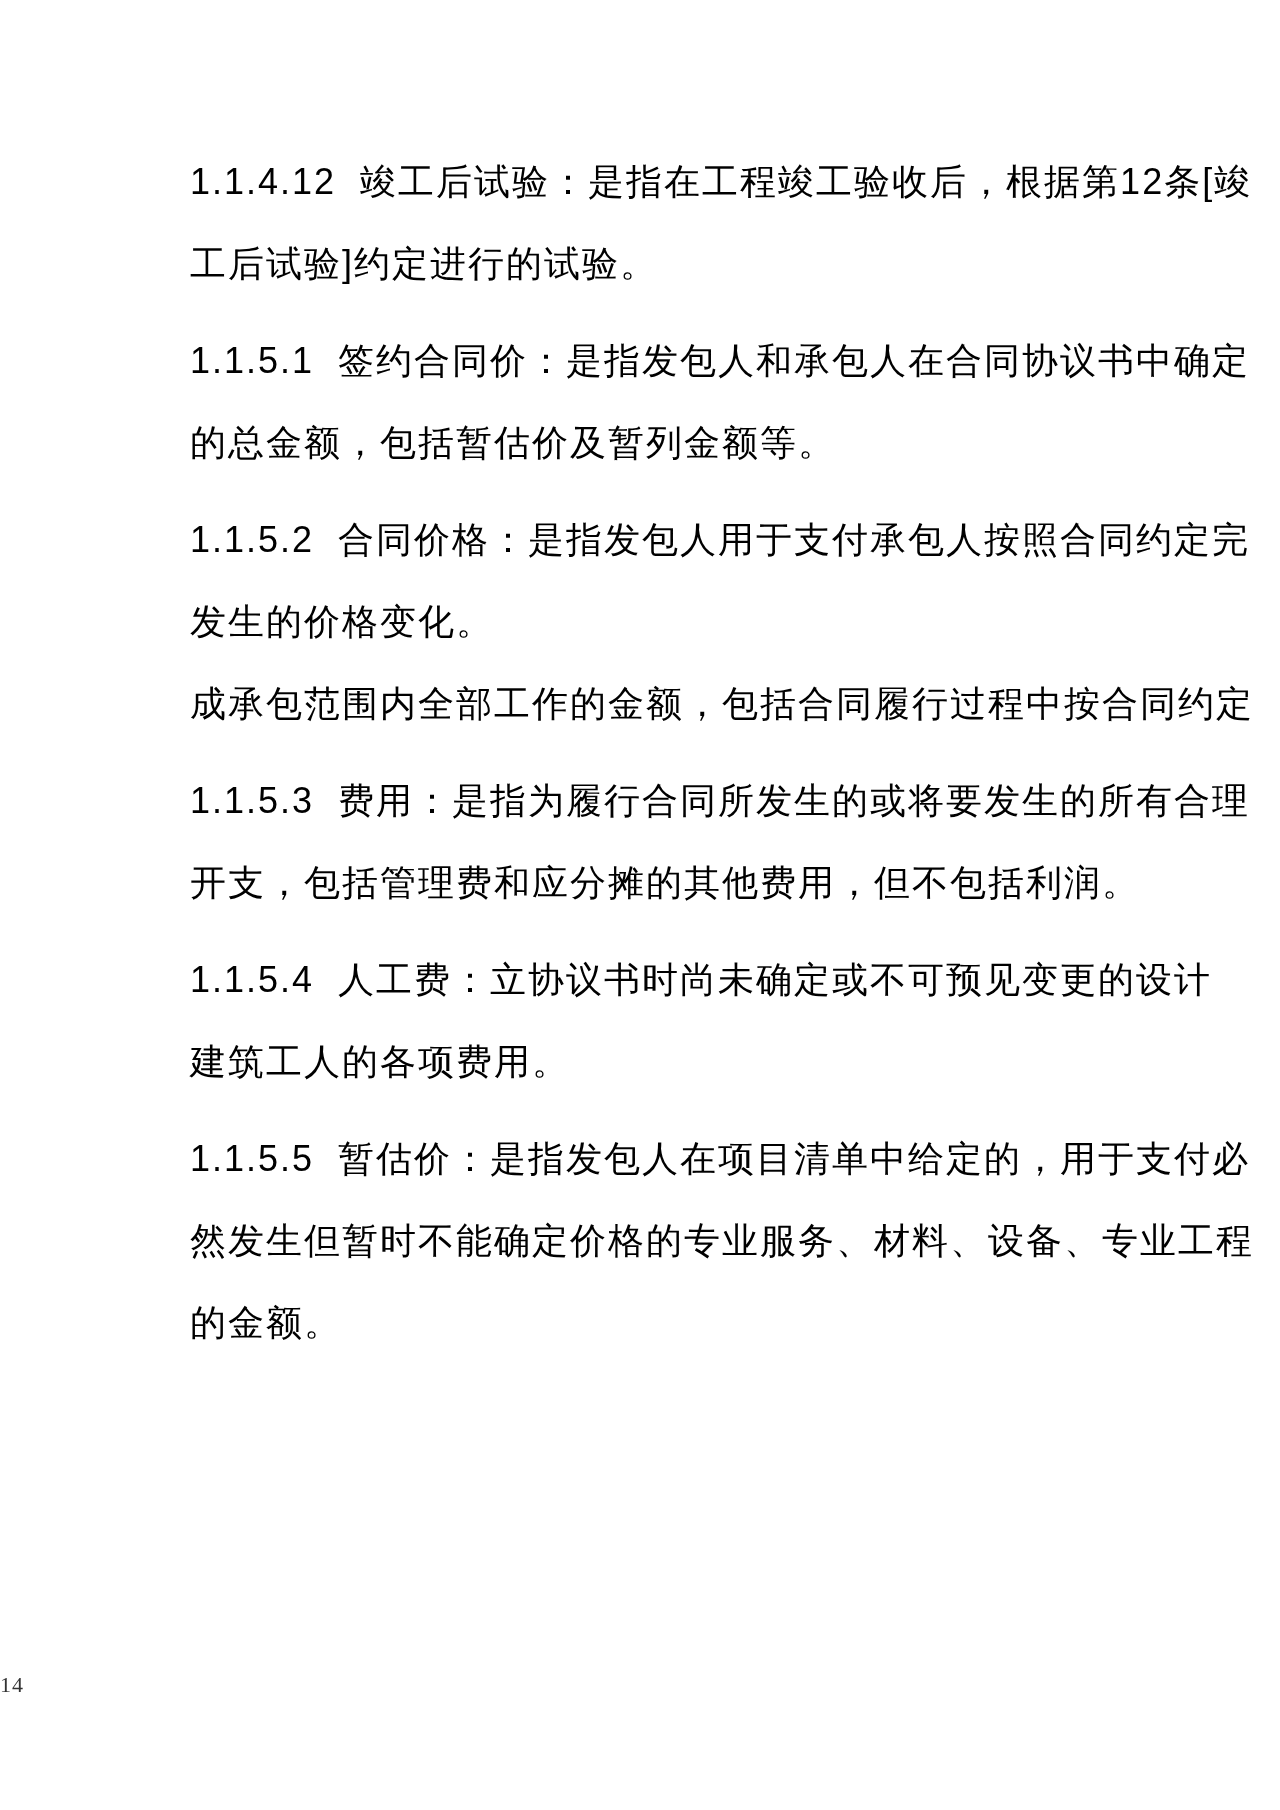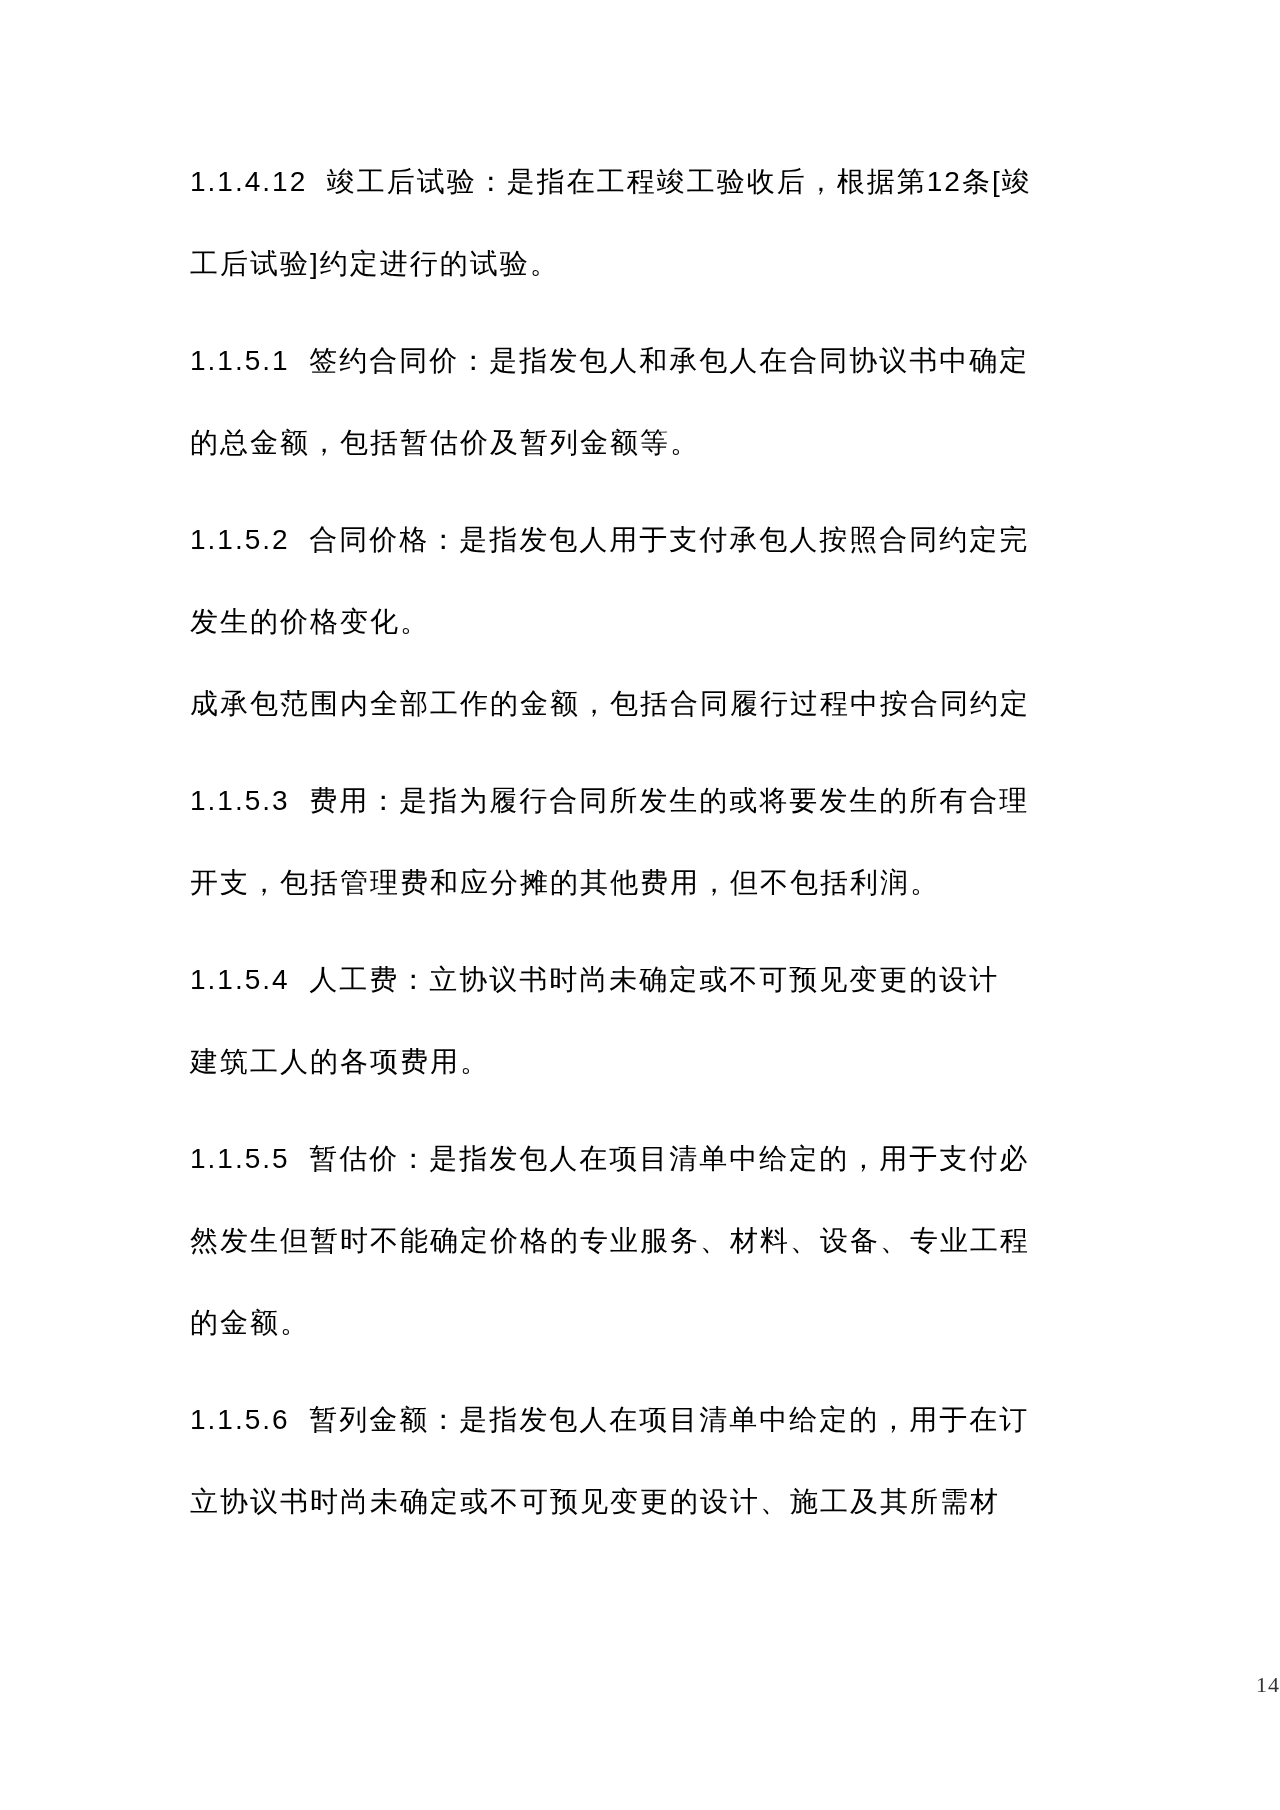--- a/index.html
+++ b/index.html
@@ -14,39 +14,39 @@
     background: #ffffff;
     overflow: hidden;
     font-family: "Liberation Sans", "DejaVu Sans", sans-serif;
   }
   .content {
     position: absolute;
     left: 190px;
     top: 141px;
     width: 960px;
     color: #000000;
-    font-size: 28px;
+    font-size: 36px;
     letter-spacing: 2px;
     text-align: left;
   }
   .para {
     margin: 0 0 15px 0;
     padding: 0;
   }
   .line {
     height: 82px;
     line-height: 82px;
     white-space: pre;
   }
   .page-number {
     position: absolute;
     left: 0;
     top: 1672px;
     width: 1280px;
-    text-align: right;
+    text-align: left;
     font-family: "Liberation Serif", "DejaVu Serif", serif;
     font-size: 22px;
     color: #333333;
     letter-spacing: 1px;
   }
 </style>
 </head>
 <body>
 
 <div class="doc-page">
@@ -78,21 +78,17 @@
       <div class="line">1.1.5.4  人工费：立协议书时尚未确定或不可预见变更的设计</div>
       <div class="line">建筑工人的各项费用。</div>
     </div>
 
     <div class="para">
       <div class="line">1.1.5.5  暂估价：是指发包人在项目清单中给定的，用于支付必</div>
       <div class="line">然发生但暂时不能确定价格的专业服务、材料、设备、专业工程</div>
       <div class="line">的金额。</div>
     </div>
 
-    <div class="para">
-      <div class="line">1.1.5.6  暂列金额：是指发包人在项目清单中给定的，用于在订</div>
-      <div class="line">立协议书时尚未确定或不可预见变更的设计、施工及其所需材</div>
-    </div>
 
   </div>
 
   <div class="page-number">14</div>
 </div>
 
 </body></html>

